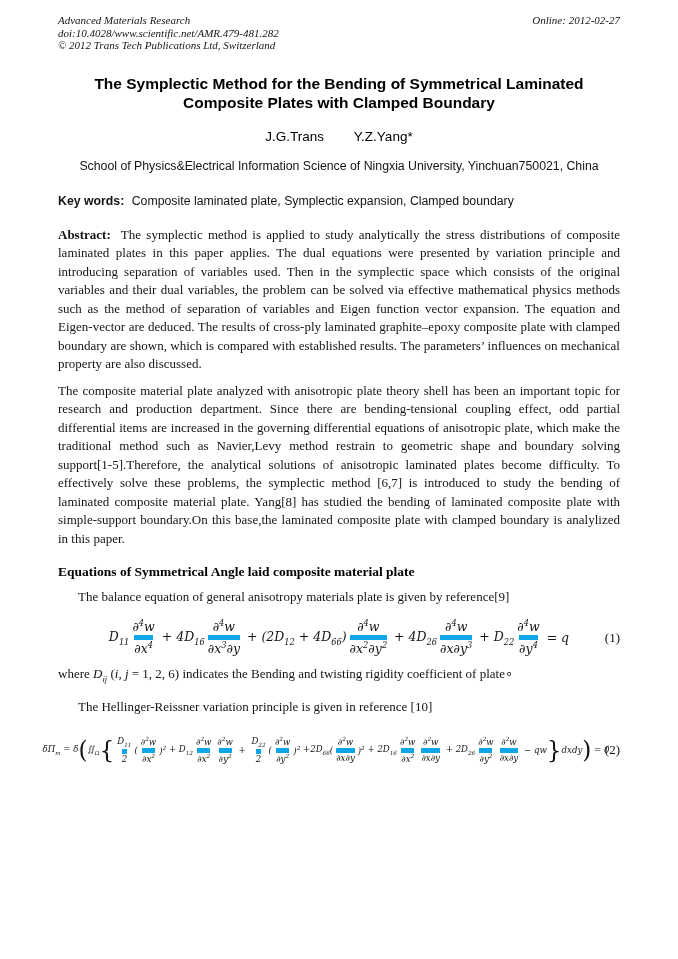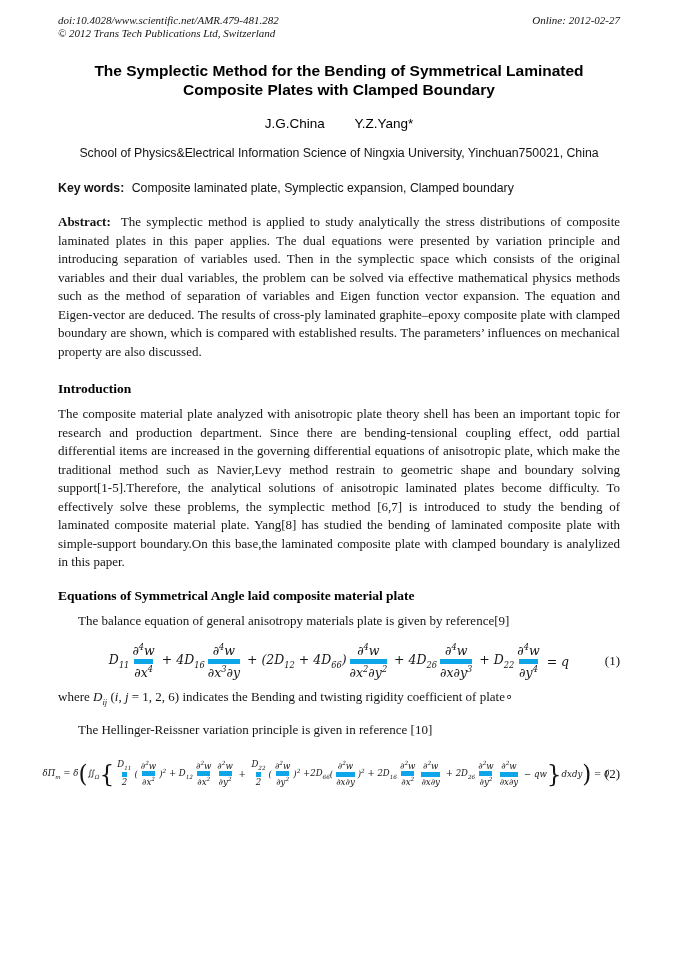--- a/index.html
+++ b/index.html
@@ -60,46 +60,46 @@
     font-family:"Liberation Serif", serif; font-style:normal; font-size:13px;
   }
 </style>
 </head>
 <body>
 
 <div class="page">
 
   <header class="pub-header">
     <div class="pub-left">
+      <div>Advanced Materials Research</div>
       <div>doi:10.4028/www.scientific.net/AMR.479-481.282</div>
       <div>© 2012 Trans Tech Publications Ltd, Switzerland</div>
     </div>
     <div class="pub-right">Online: 2012-02-27</div>
   </header>
 
   <h1 class="paper-title">The Symplectic Method for the Bending of Symmetrical Laminated Composite Plates with Clamped Boundary</h1>
 
   <div class="authors">
-    <span>J.G.China</span>
+    <span>J.G.Trans</span>
     <span>Y.Z.Yang*</span>
   </div>
 
   <div class="affiliation">School of Physics&amp;Electrical Information Science of Ningxia University, Yinchuan750021, China</div>
 
   <p class="keywords">
     <b>Key words:</b>
     <span>Composite laminated plate, Symplectic expansion, Clamped boundary</span>
   </p>
 
   <p class="para">
     <b>Abstract:</b>
     <span>The symplectic method is applied to study analytically the stress distributions of composite laminated plates in this paper applies. The dual equations were presented by variation principle and introducing separation of variables used. Then in the symplectic space which consists of the original variables and their dual variables, the problem can be solved via effective mathematical physics methods such as the method of separation of variables and Eigen function vector expansion. The equation and Eigen-vector are deduced. The results of cross-ply laminated graphite–epoxy composite plate with clamped boundary are shown, which is compared with established results. The parameters’ influences on mechanical property are also discussed.</span>
   </p>
 
-  <h2 class="sec-heading">Introduction</h2>
   <p class="para" style="margin-top:8px;">The composite material plate analyzed with anisotropic plate theory shell has been an important topic for research and production department. Since there are bending-tensional coupling effect, odd partial differential items are increased in the governing differential equations of anisotropic plate, which make the traditional method such as Navier,Levy method restrain to geometric shape and boundary solving support[1-5].Therefore, the analytical solutions of anisotropic laminated plates become difficulty. To effectively solve these problems, the symplectic method [6,7] is introduced to study the bending of laminated composite material plate. Yang[8] has studied the bending of laminated composite plate with simple-support boundary.On this base,the laminated composite plate with clamped boundary is analylized in this paper.</p>
 
   <h2 class="sec-heading" style="margin-top:16px;">Equations of Symmetrical Angle laid composite material plate</h2>
 
   <p class="para lead-in">The balance equation of general anisotropy materials plate is given by reference[9]</p>
 
   <div class="eq-row">
     <div class="eq eq1">
         <span class="seg">D<sub>11</sub></span>
         <span class="frac">

